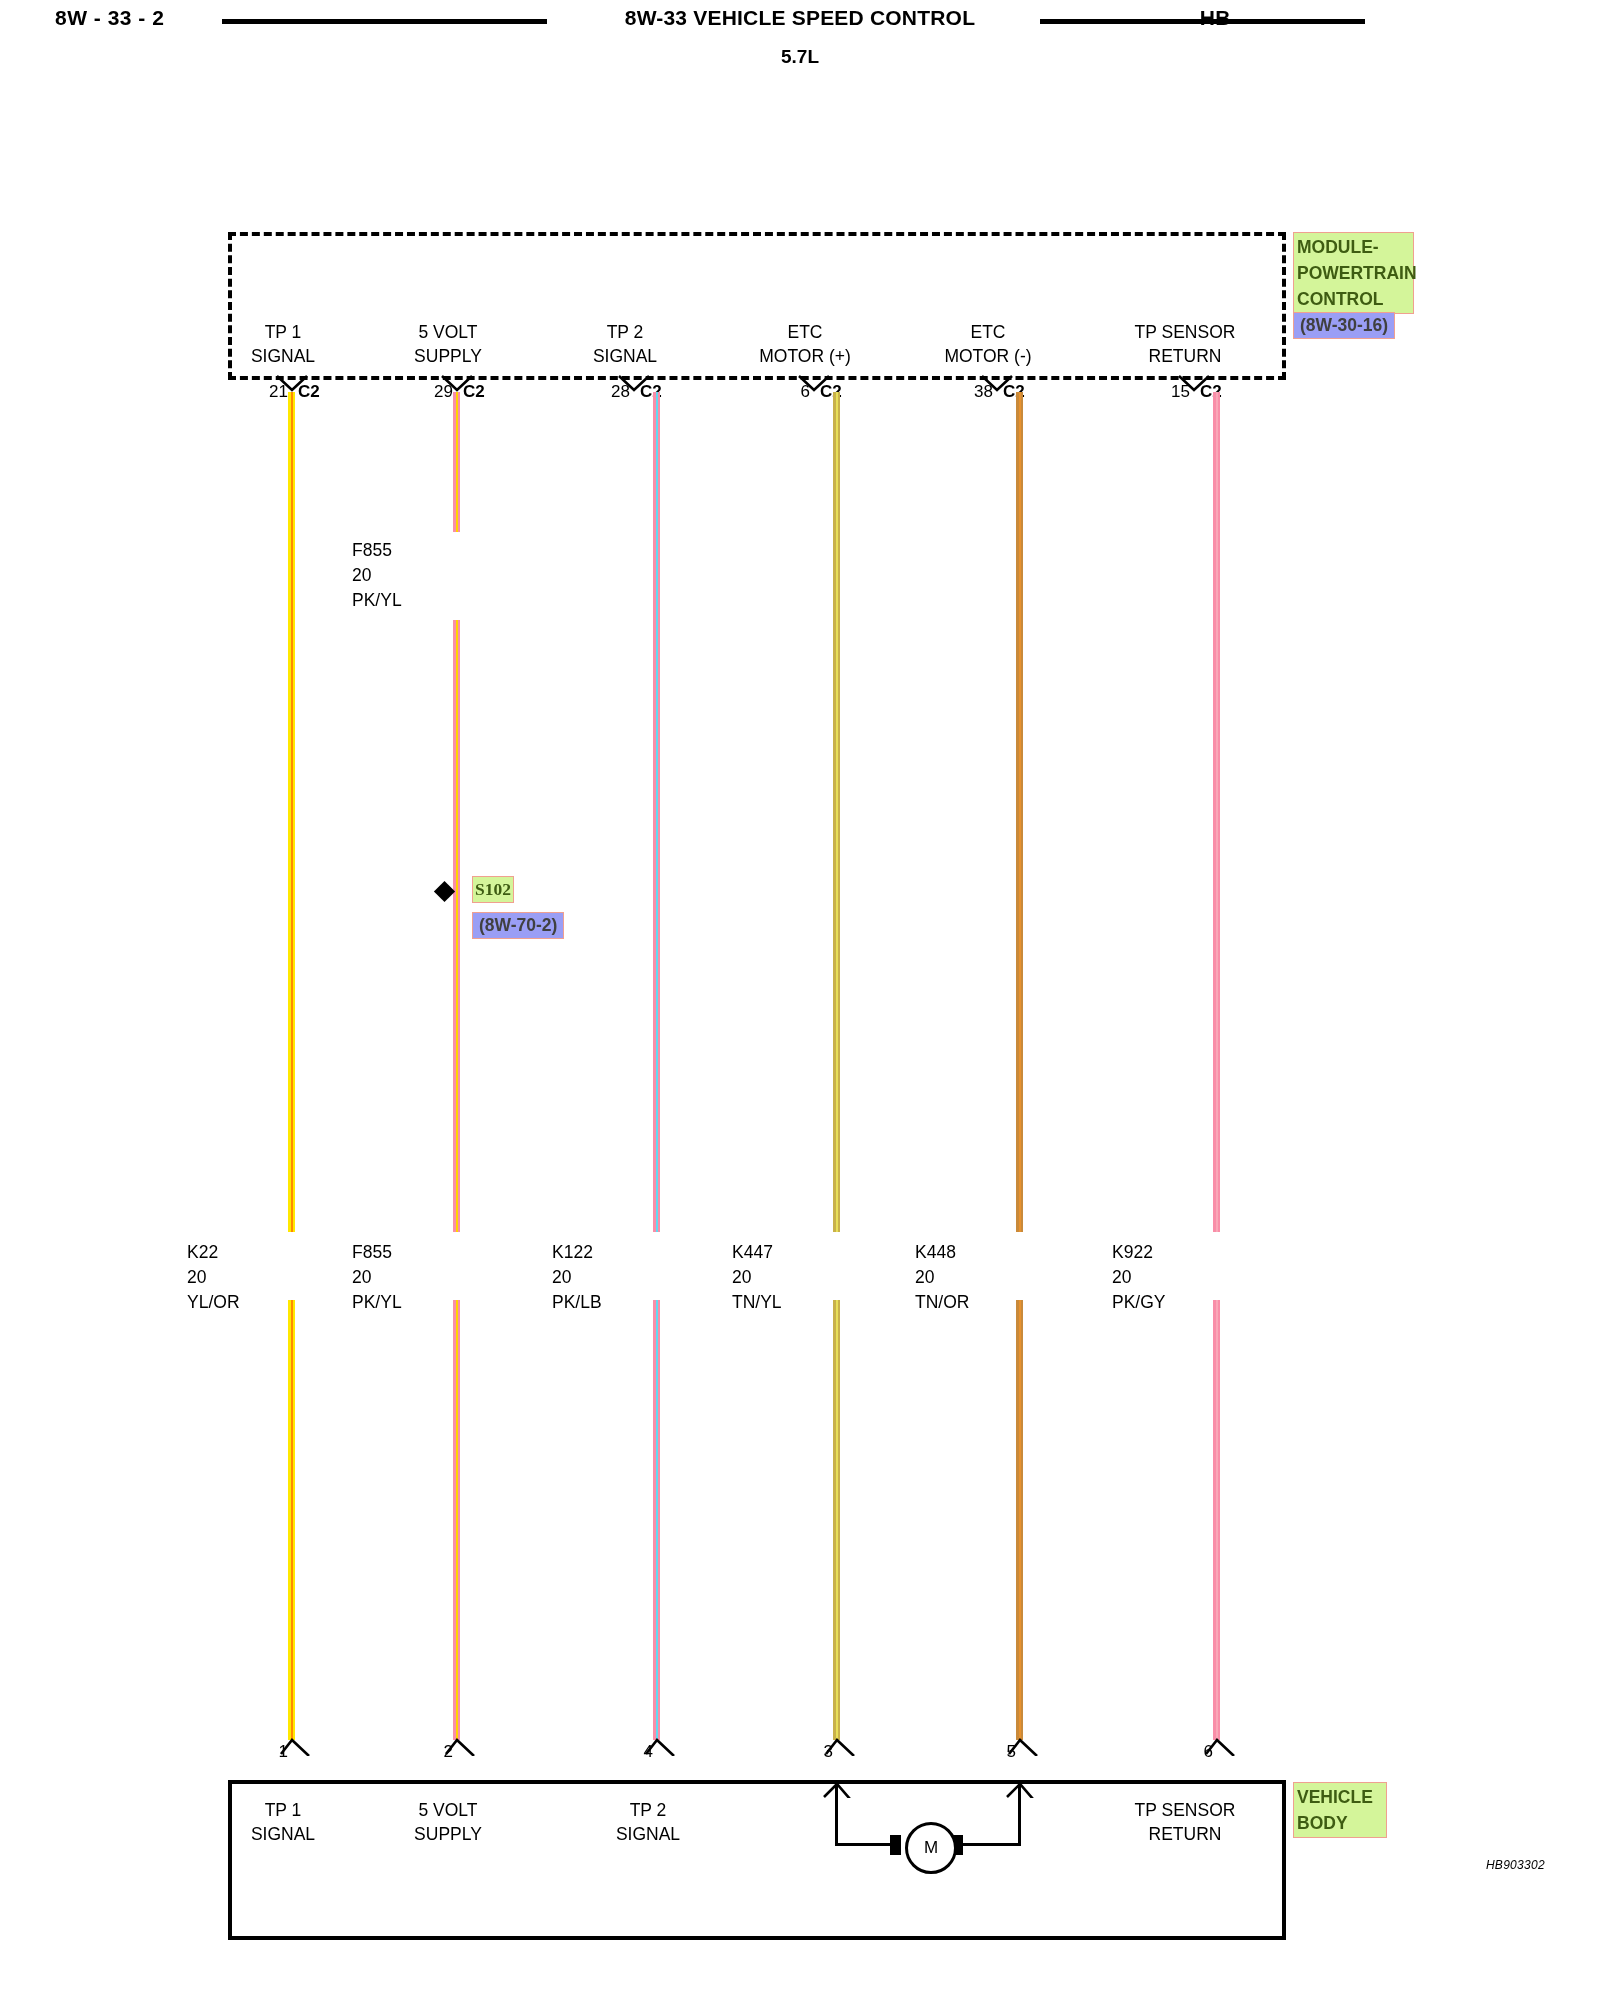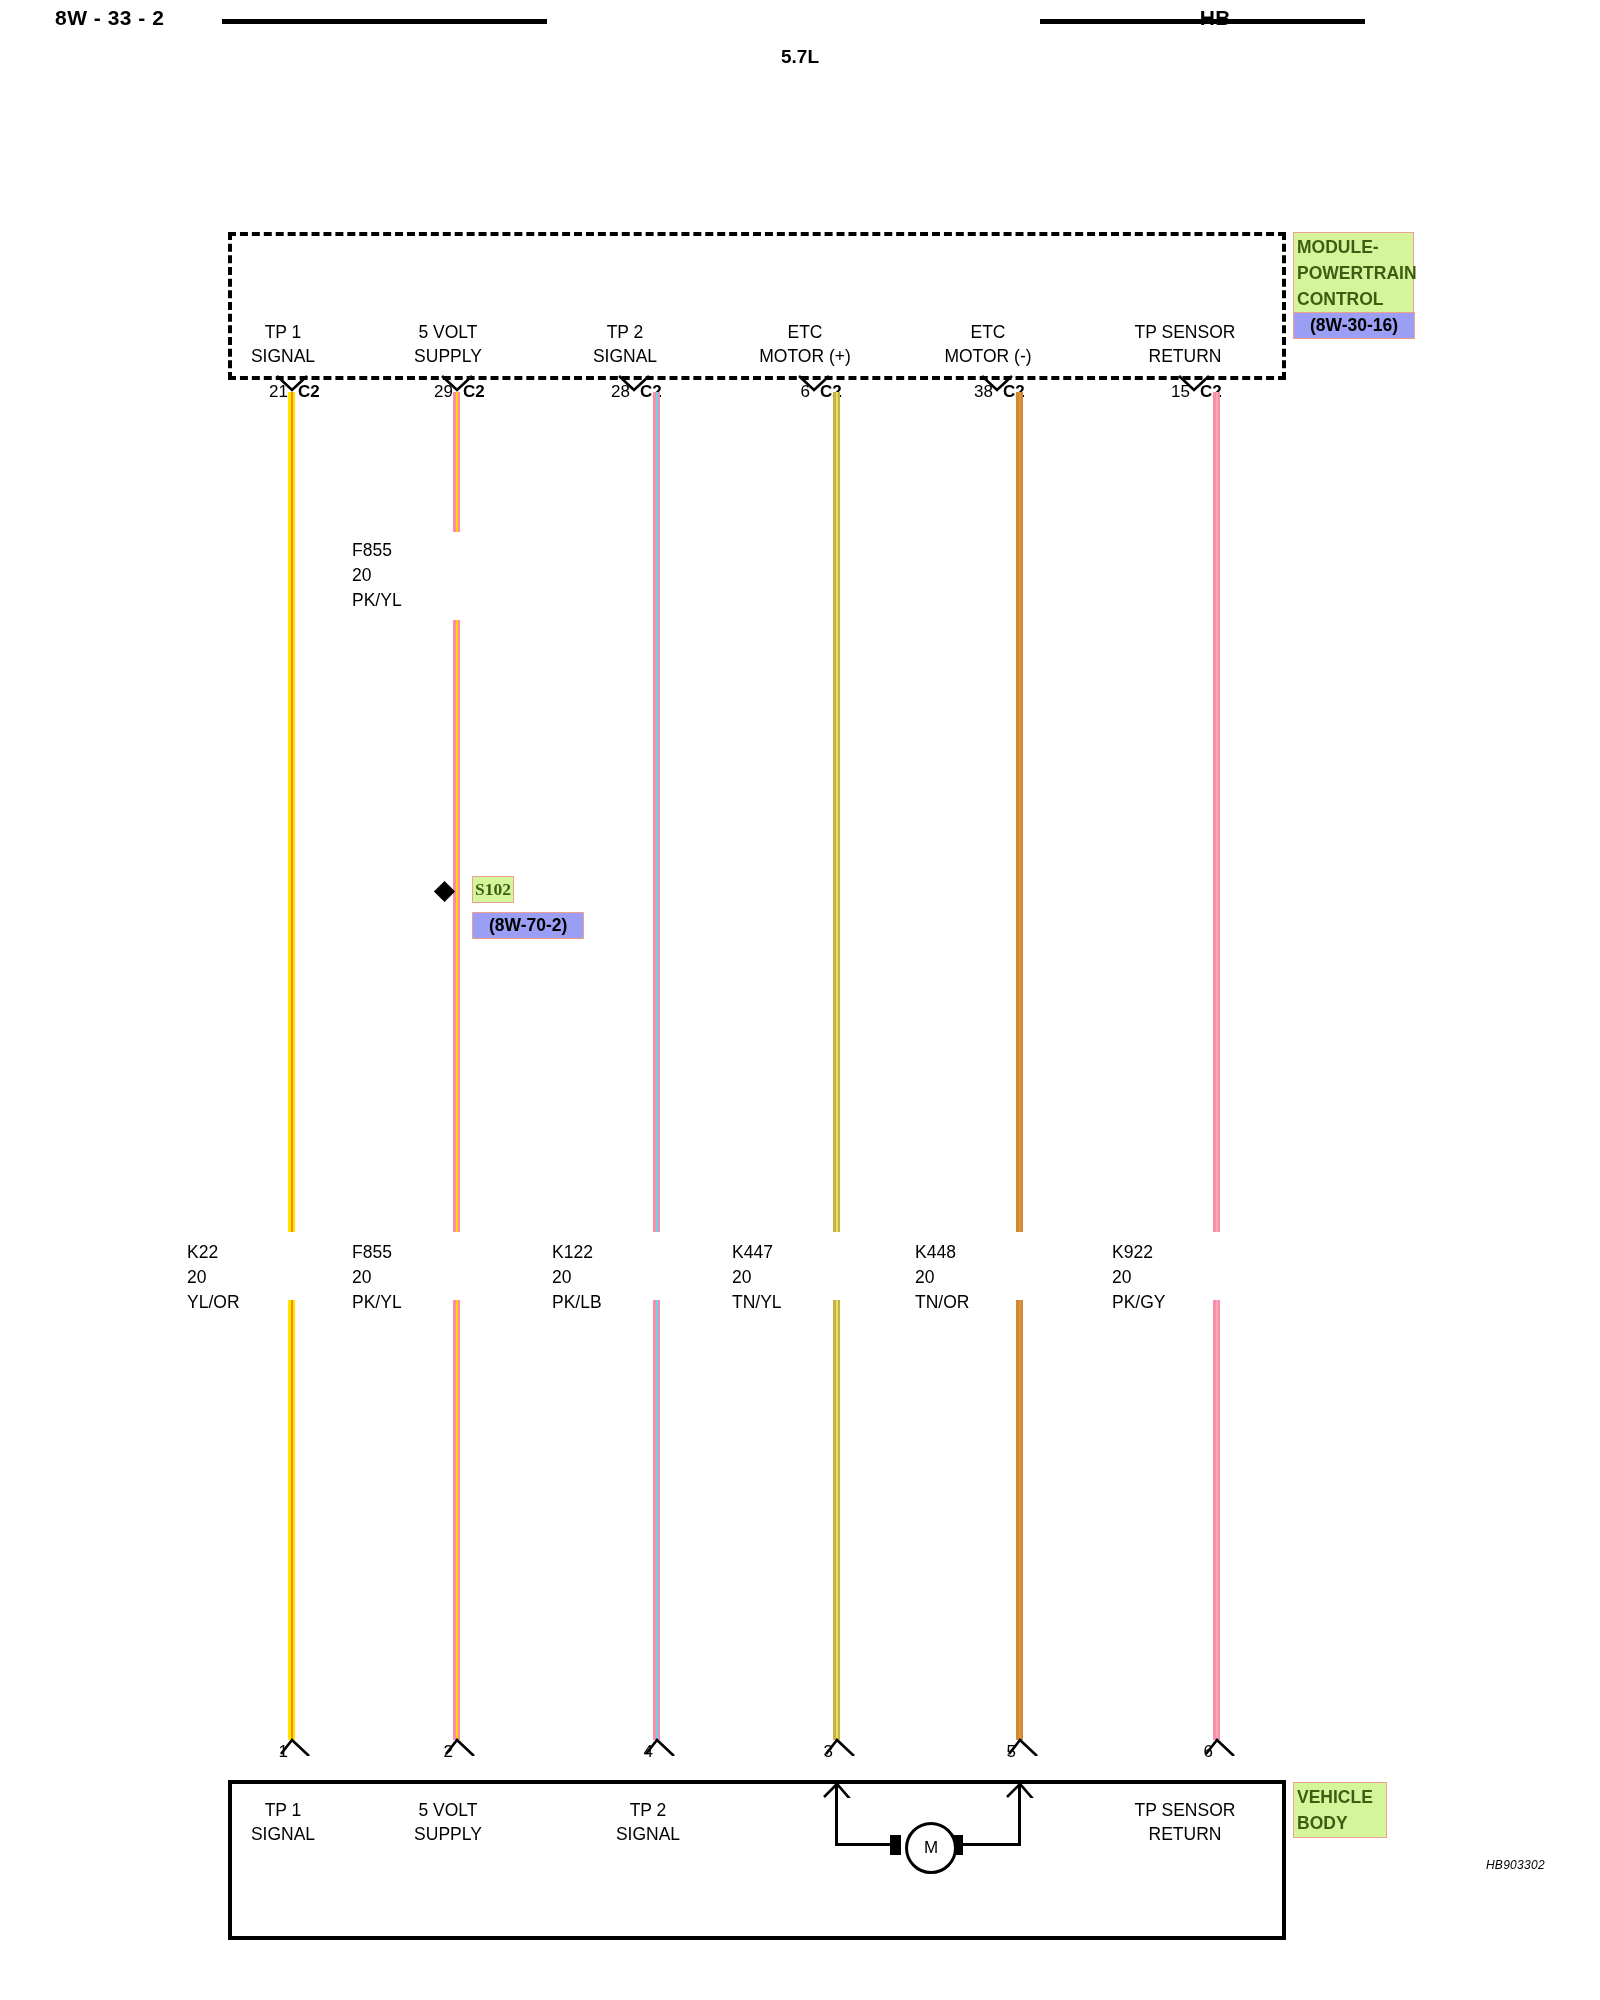--- a/index.html
+++ b/index.html
@@ -49,22 +49,22 @@
   .wlab{position:absolute;width:210px;text-align:left;font-size:17.5px;line-height:25px;}
   .wlab span{display:block;}
 
   
   #splice-dot{position:absolute;width:15px;height:15px;background:#000;transform:rotate(45deg);}
   .hl-green{
     background:#d4f59a;color:#3e5c12;font-weight:bold;font-size:17.5px;
     border:1px solid #f0a090;padding:0 2px;line-height:25px;display:inline-block;
   }
   .hl-blue{
-    background:#9a9ef5;color:#000000;font-weight:bold;font-size:17.5px;
-    border:1px solid #f0a090;padding:0 16px;line-height:25px;display:inline-block;
+    background:#9a9ef5;color:#404040;font-weight:bold;font-size:17.5px;
+    border:1px solid #f0a090;padding:0 6px;line-height:25px;display:inline-block;
   }
   .hl-green-block{
     position:absolute;background:#d4f59a;border:1px solid #f0a090;
     color:#3e5c12;font-weight:bold;font-size:17.5px;line-height:26px;padding:1px 3px;
   }
 
   
   #tb-box{
     position:absolute;left:228px;top:1780px;width:1058px;height:160px;
     border:4px solid #000;box-sizing:border-box;background:#fff;
@@ -84,20 +84,21 @@
   
   #ft-left{position:absolute;left:55px;top:1960px;font-size:16px;letter-spacing:.3px;margin-top:48px;}
   #ft-right{position:absolute;right:55px;top:1858px;font-size:12px;letter-spacing:.3px;font-style:italic;}
 </style>
 </head>
 <body>
 
 <div id="header">
   <div id="hdr-left">8W - 33 - 2</div>
   <div id="hdr-rule-left"></div>
+  <div id="hdr-title">8W-33 VEHICLE SPEED CONTROL</div>
   <div id="hdr-rule-right"></div>
   <div id="hdr-right">HB</div>
   <div id="hdr-sub">5.7L</div>
 </div>
 
 <div id="pcm-box"></div>
 
 <div class="pcm-pinlabel" style="left:183px;top:320px;">
   <span>TP 1</span>
   <span>SIGNAL</span>

